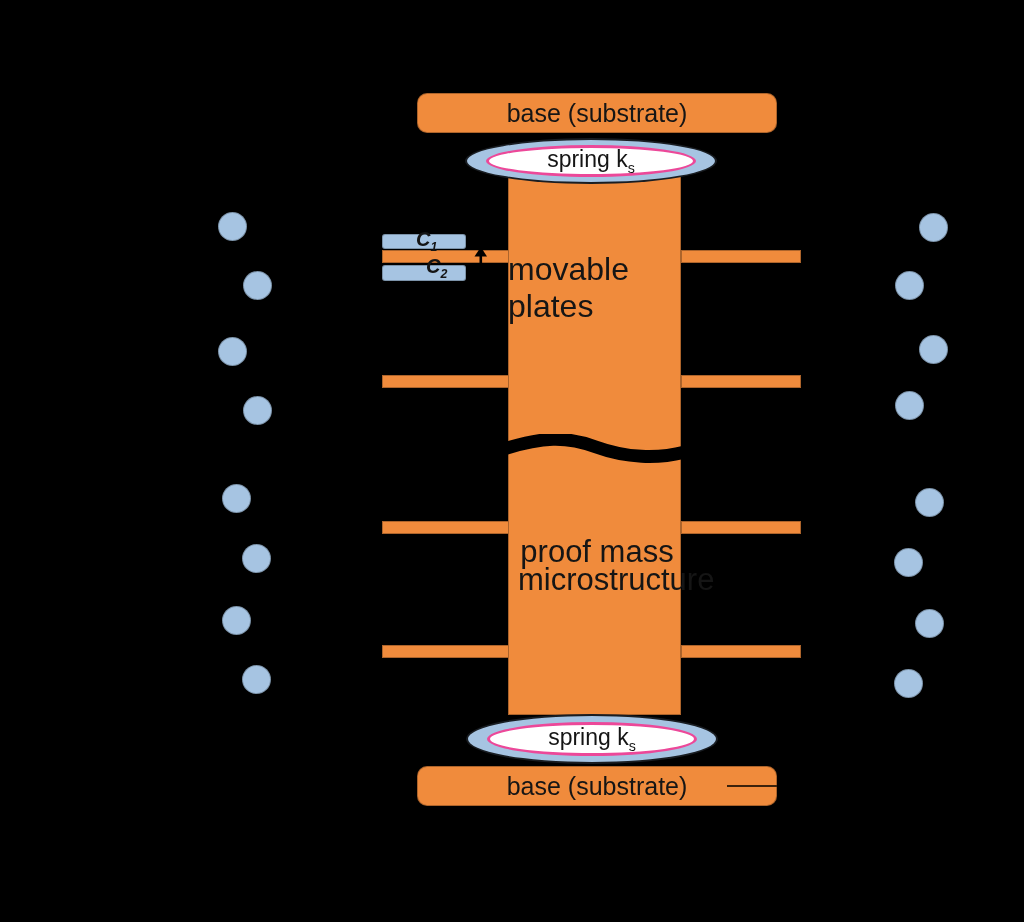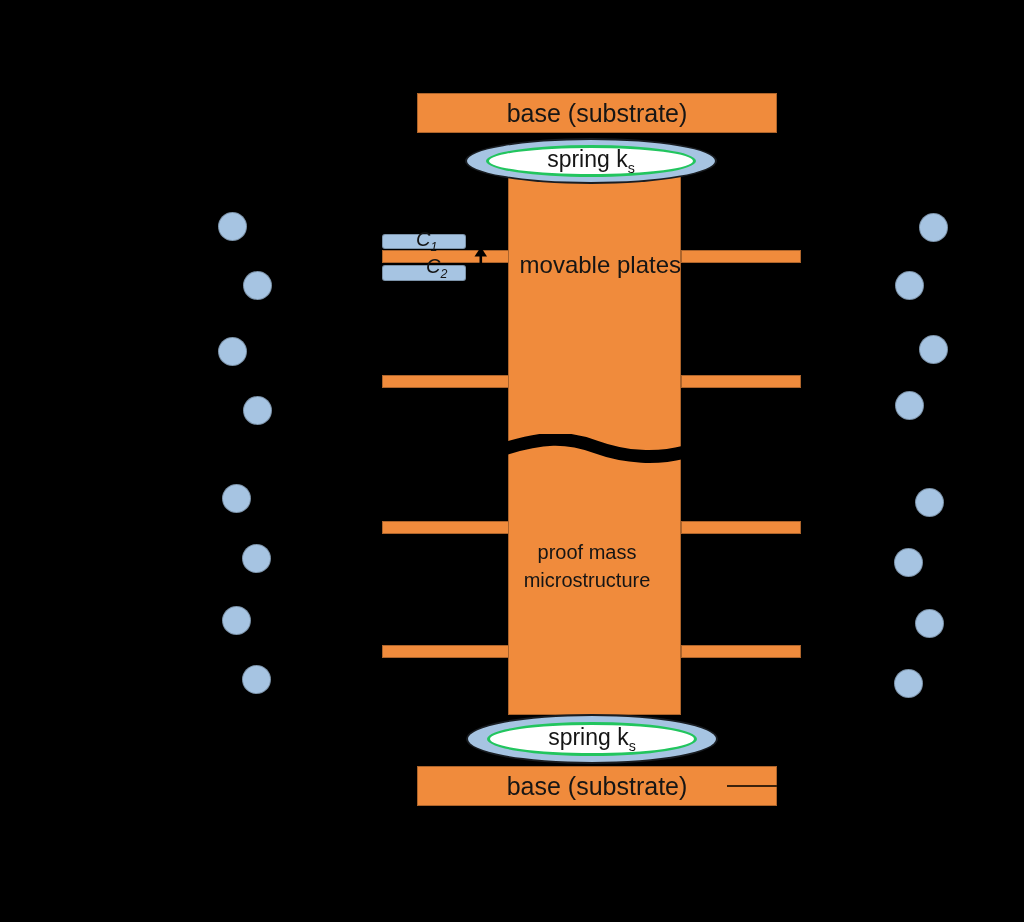--- a/index.html
+++ b/index.html
@@ -9,44 +9,44 @@
     --ink:#151515;
   }
   html,body{margin:0;padding:0;background:#000;}
   .stage{
     position:relative;width:1024px;height:922px;background:var(--bg);
     overflow:hidden;font-family:"Liberation Sans",sans-serif;color:var(--ink);
   }
   .abs{position:absolute;}
   .orange{background:var(--orange);border:1px solid rgba(0,0,0,0.28);box-sizing:border-box;}
   .bluefill{background:var(--blue);box-sizing:border-box;}
-  .center-flex{display:flex;align-items:center;justify-content:center;}
+  .center-flex{display:flex;align-items:center;justify-content:center;border-radius:10px;}
   .column{left:508px;top:170px;width:173px;height:545px;z-index:1;}
   .basebar{left:417px;width:360px;height:40px;z-index:2;font-size:25px;}
   .basebar-top{top:93px;}
   .basebar-bottom{top:766px;}
   .finger{height:13px;z-index:1;}
   .plate{left:382px;width:84px;border-radius:3px;border:1px solid rgba(0,0,0,0.25);z-index:2;}
   .plate-c1{top:234px;height:15px;}
   .plate-c2{top:265px;height:16px;}
   .ellipse-outer{width:252px;border-radius:50%;background:var(--blue);
     border:2px solid rgba(0,0,0,0.85);box-sizing:border-box;z-index:3;}
   .ellipse-outer.top{left:465px;top:138px;height:46px;}
   .ellipse-outer.bottom{left:466px;top:714px;height:50px;}
   .ellipse-inner{width:210px;border-radius:50%;background:#fff;
-    border:3px solid #22c55e;box-sizing:border-box;z-index:4;font-size:23px;}
+    border:3px solid #ec4899;box-sizing:border-box;z-index:4;font-size:23px;}
   .ellipse-inner.top{left:486px;top:145px;height:32px;}
   .ellipse-inner.bottom{left:487px;top:722px;height:34px;}
   .dot{width:29px;height:29px;border-radius:50%;background:var(--blue);
     border:1px solid rgba(0,0,0,0.25);box-sizing:border-box;z-index:2;position:absolute;}
   .label{z-index:5;color:var(--ink);}
-  .movable-plates-label{left:508px;top:251px;width:173px;text-align:right;font-size:24px;}
+  .movable-plates-label{left:508px;top:251px;width:173px;text-align:left;font-size:32px;}
   .proof-mass-label{left:508px;top:538px;width:158px;text-align:center;
-    font-size:20px;line-height:28px;}
-  .cap-label{font-style:italic;font-size:20px;font-weight:normal;}
+    font-size:31px;line-height:28px;padding-left:10px;}
+  .cap-label{font-style:italic;font-size:20px;font-weight:bold;}
   .cap1{left:416px;top:228px;}
   .cap2{left:426px;top:255px;}
   sub{font-size:0.62em;}
   .leader-line{left:727px;top:785px;width:50px;height:2px;background:#3c220c;z-index:3;}
   svg{display:block;}
 </style>
 </head>
 <body>
 
 <div class="stage">

